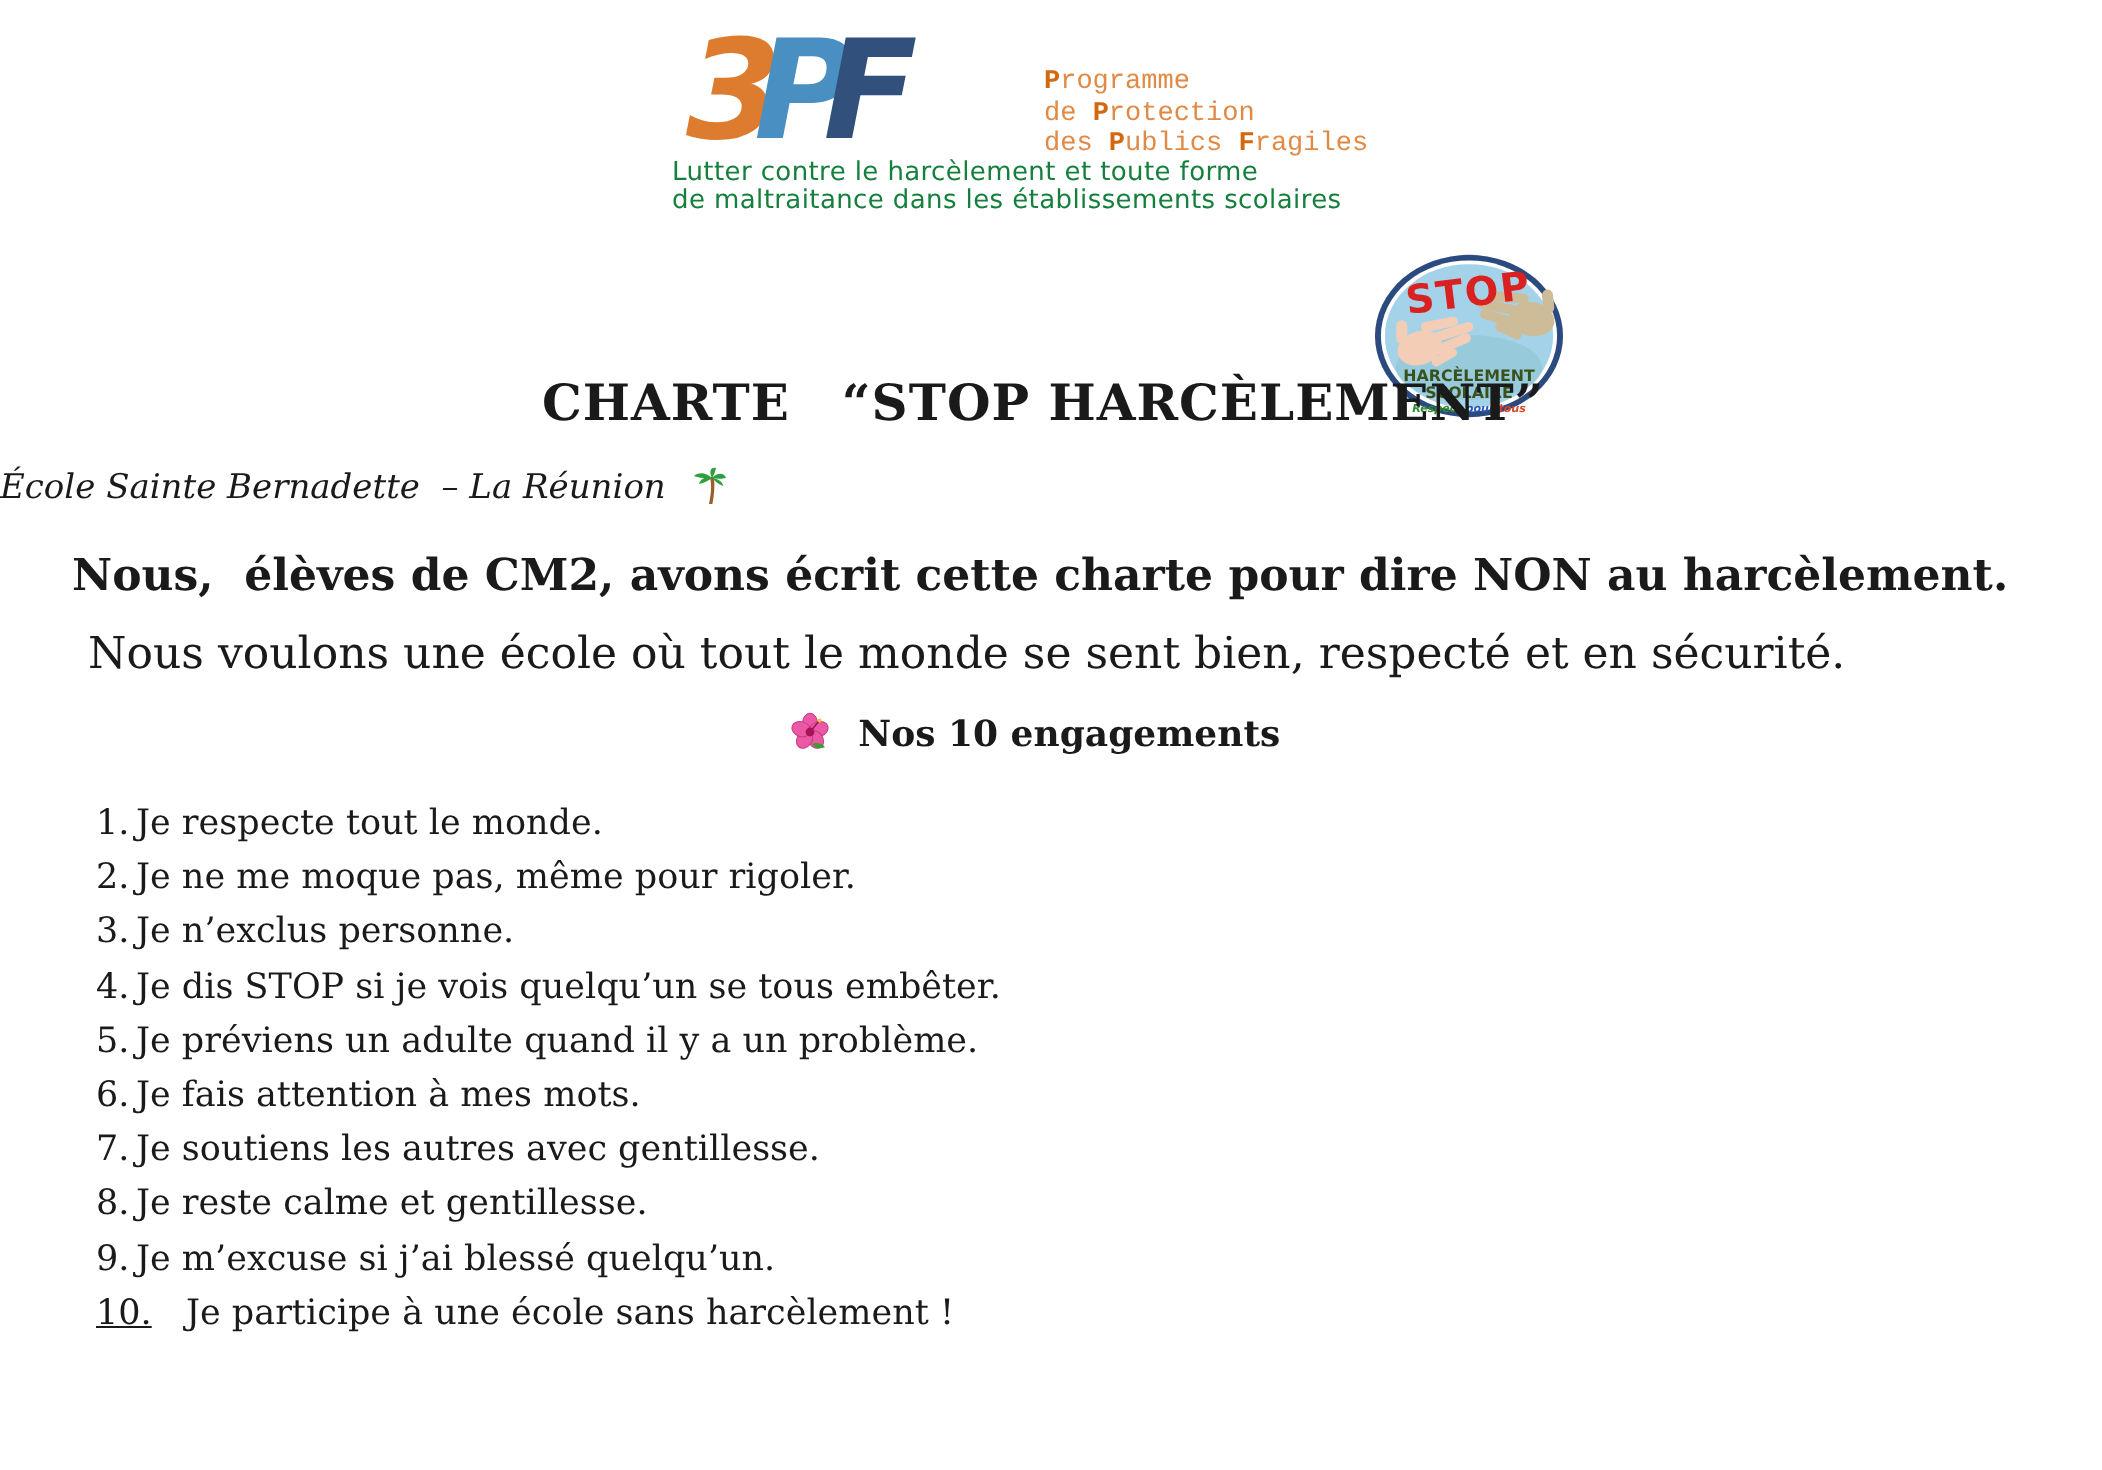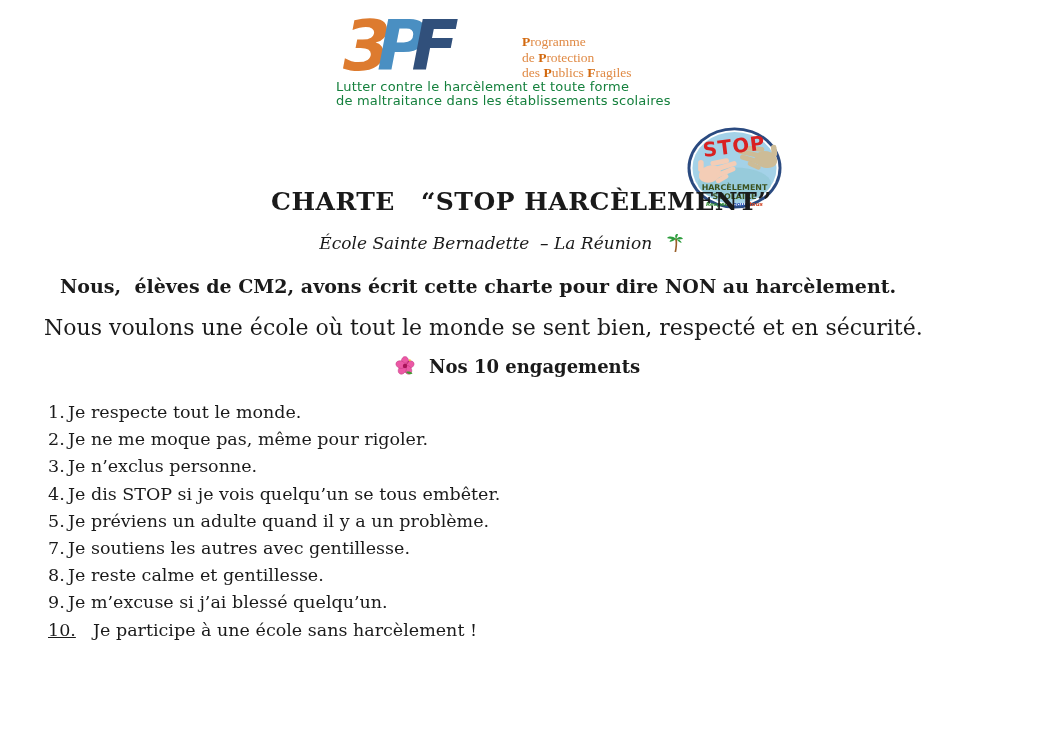--- a/index.html
+++ b/index.html
@@ -14,47 +14,47 @@
   .logo-letters {
     position:absolute; left:343px; top:4px;
     font-family:"DejaVu Sans", sans-serif; font-weight:bold; font-style:italic;
     font-size:69px; line-height:84px; letter-spacing:0;
   }
   .logo-letters .l3 { color:#DD7B2F; }
   .logo-letters .lp { color:#4A8FC2; margin-left:-14px; }
   .logo-letters .lf { color:#31507B; margin-left:-16px; }
   .logo-right {
     position:absolute; left:522px; top:34px;
-    font-family:Liberation Serif, serif; font-size:13.5px; line-height:15.5px;
+    font-family:Liberation Mono, monospace; font-size:13.5px; line-height:15.5px;
     color:#E08A45; font-weight:400;
   }
   .logo-right b { color:#D2690F; font-weight:700; }
   .logo-tagline {
     position:absolute; left:336px; top:80px;
     font-family:"DejaVu Sans", sans-serif; font-size:13px; line-height:13.5px;
     color:#15803d; font-weight:500; letter-spacing:0.2px;
   }
 
   
   .badge { position:absolute; left:686px; top:126px; width:97px; height:84px; }
 
   
   .title {
     position:absolute; left:271px; top:187px;
     font-size:25px; font-weight:bold; letter-spacing:0.5px; white-space:nowrap;
   }
   .title-gap { display:inline-block; width:26px; }
   .subtitle {
-    position:absolute; left:0; top:233px; width:1003px; text-align:center;
+    position:absolute; left:0; top:233px; width:1003px; text-align:left;
     font-size:17px; font-style:italic;
   }
   .subtitle svg { vertical-align:-4px; margin-left:6px; }
 
   
-  .intro-bold { position:absolute; left:60px; top:275px; font-size:19px; font-weight:bold; }
+  .intro-bold { position:absolute; left:36px; top:275px; font-size:22px; font-weight:bold; }
   .intro-reg  { position:absolute; left:44px; top:315px; font-size:22px; }
 
   
   .heading {
     position:absolute; left:0; top:356px; width:1034px; text-align:center;
     font-size:18px; font-weight:bold;
   }
   .heading svg { vertical-align:-5px; margin-right:7px; }
   .list { position:absolute; left:44px; top:399px; font-size:17.5px; line-height:27.2px; }
   .row  { padding-left:4px; white-space:nowrap; }
@@ -149,19 +149,20 @@
     </svg>
     <span>Nos 10 engagements</span>
   </div>
 
   <div class="list">
     <div class="row"><span class="num">1.</span><span class="txt">Je respecte tout le monde.</span></div>
     <div class="row"><span class="num">2.</span><span class="txt">Je ne me moque pas, même pour rigoler.</span></div>
     <div class="row"><span class="num">3.</span><span class="txt">Je n’exclus personne.</span></div>
     <div class="row"><span class="num">4.</span><span class="txt">Je dis STOP si je vois quelqu’un se tous embêter.</span></div>
     <div class="row"><span class="num">5.</span><span class="txt">Je préviens un adulte quand il y a un problème.</span></div>
+    <div class="row"><span class="num">6.</span><span class="txt">Je fais attention à mes mots.</span></div>
     <div class="row"><span class="num">7.</span><span class="txt">Je soutiens les autres avec gentillesse.</span></div>
     <div class="row"><span class="num">8.</span><span class="txt">Je reste calme et gentillesse.</span></div>
     <div class="row"><span class="num">9.</span><span class="txt">Je m’excuse si j’ai blessé quelqu’un.</span></div>
     <div class="row wide"><span class="num">10.</span><span class="txt">Je participe à une école sans harcèlement !</span></div>
   </div>
 
 </div>
 
 </body></html>

